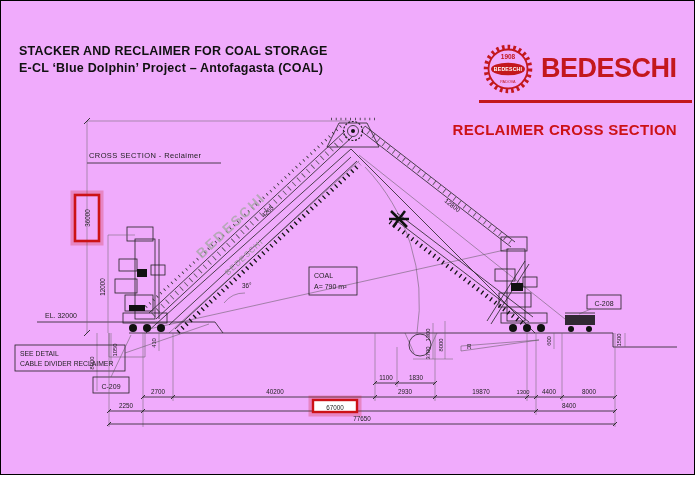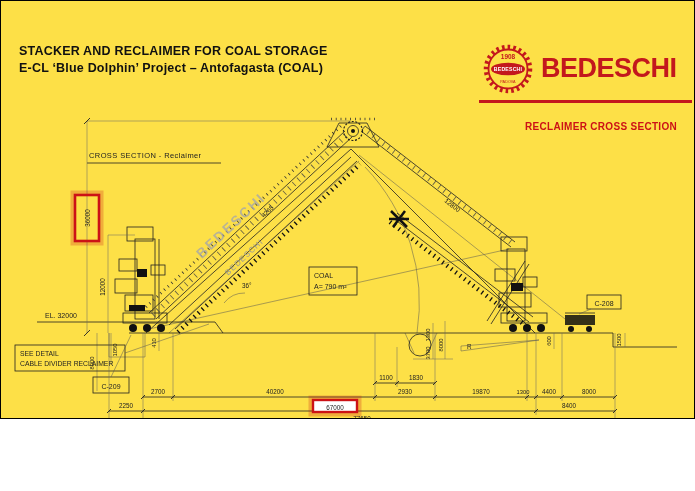--- a/index.html
+++ b/index.html
@@ -1,22 +1,22 @@
 <!DOCTYPE html>
 <html style="--brand: #c3181d; --hl: #cc1216;"><head>
 <meta charset="utf-8">
 <style>
   :root { --brand:#c3181d; --hl:#cc1216; --ink:#222; }
   html,body{margin:0;padding:0;background:#fff;}
-  #page{position:relative;width:695px;height:419px;background:#fde047;border:1px solid #000;
+  #page{position:relative;width:695px;height:475px;background:#f0abfc;border:1px solid #000;
         font-family:"Liberation Sans",sans-serif;overflow:hidden;box-sizing:border-box;}
   .title{position:absolute;left:18px;top:42px;font-weight:bold;font-size:12.5px;line-height:17px;color:#111;letter-spacing:.2px;}
   .wordmark{position:absolute;left:540px;top:52px;font-weight:bold;font-size:27px;color:var(--brand);letter-spacing:-.5px;}
   .redrule{position:absolute;left:478px;top:99px;width:213px;height:3px;background:var(--brand);}
-  .section-label{position:absolute;right:17px;top:120px;font-weight:bold;font-size:10px;color:var(--hl);letter-spacing:.3px;}
+  .section-label{position:absolute;right:17px;top:120px;font-weight:bold;font-size:15px;color:var(--hl);letter-spacing:.3px;}
   svg text{font-family:"Liberation Sans",sans-serif;fill:#222;}
   .dim{font-size:6.3px;}
   .dimsm{font-size:5.8px;}
   .cad{stroke:#222;fill:none;stroke-width:.8;}
   .thin{stroke:#555;fill:none;stroke-width:.5;}
   .ext{stroke:#666;fill:none;stroke-width:.5;}
   .dark{fill:#111;stroke:none;}
   .tick{stroke:#222;stroke-width:.9;}
 </style>
 </head>

